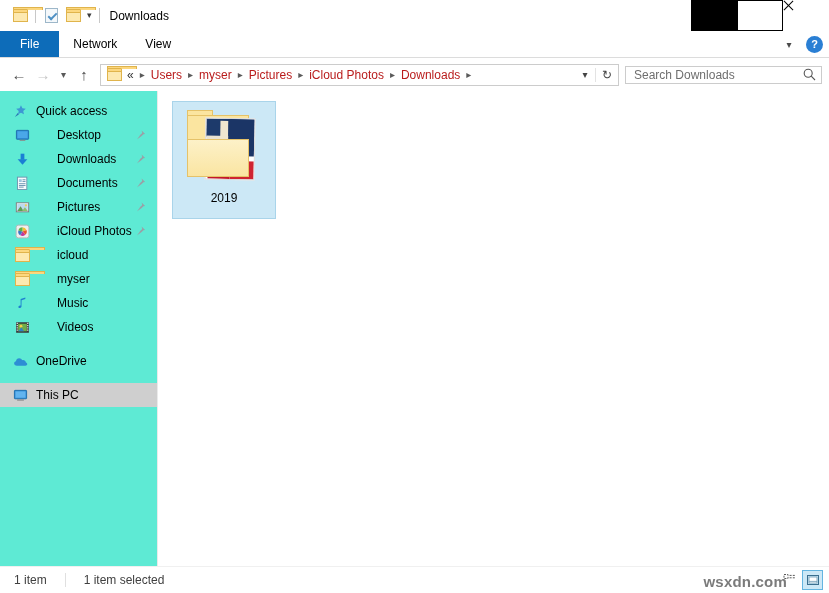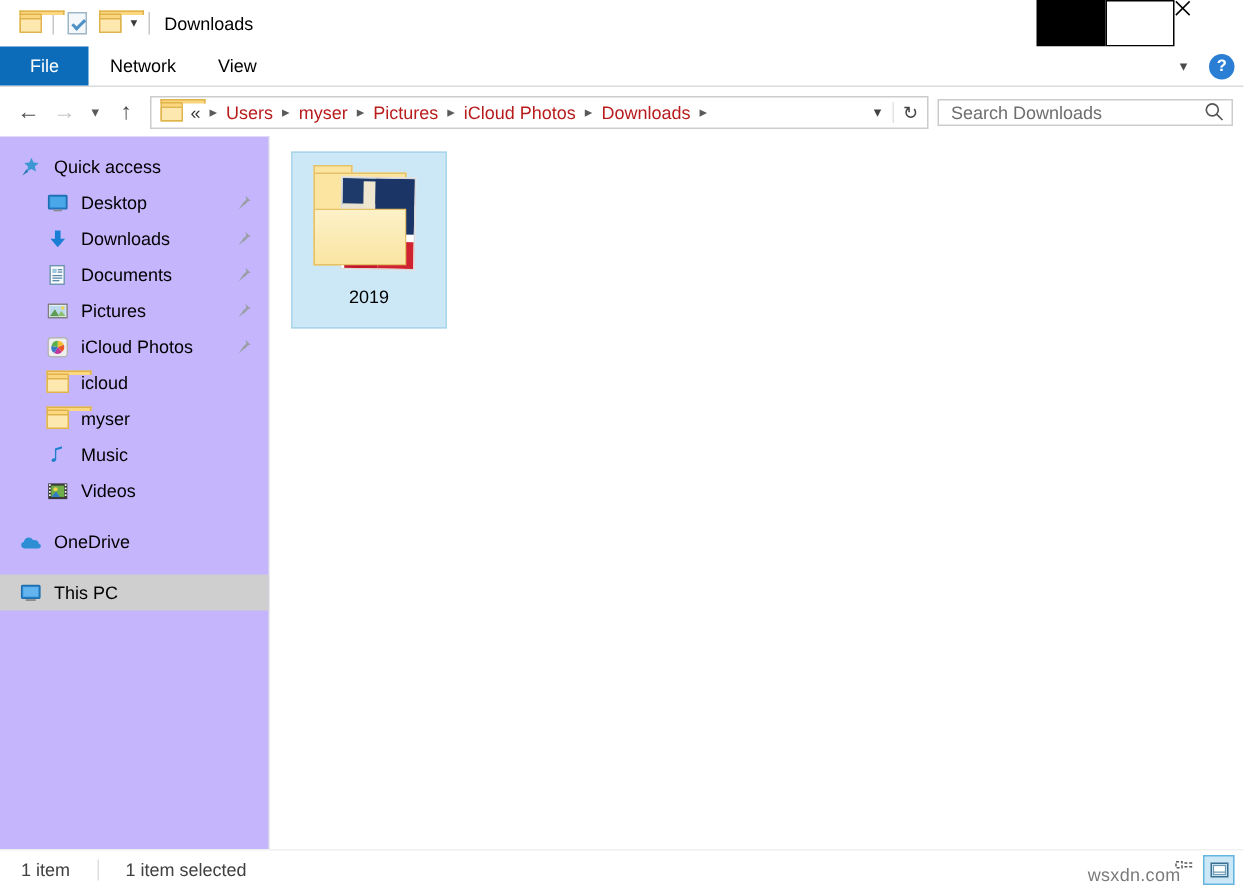--- a/index.html
+++ b/index.html
@@ -312,37 +312,37 @@
   }
 
   
   .body {
     flex: 1;
     display: flex;
     min-height: 0;
     background: #ffffff;
   }
   .navpane {
-    width: 180px;
+    width: 158px;
     flex: none;
     border-right: 1px solid #eaeaea;
     padding-top: 8px;
     box-sizing: border-box;
-    background: #c4b5fd;
+    background: #5eead4;
     position: relative;
   }
   .nav-item {
     height: 24px;
     display: flex;
     align-items: center;
     padding-left: 12px;
     box-sizing: border-box;
     position: relative;
   }
-  .nav-item.indent { padding-left: 30px; }
+  .nav-item.indent { padding-left: 14px; gap: 19px; }
   .nav-item.selected { background: #cfcfcf; }
   .nav-label {
     font-size: 12px;
     color: #000;
     margin-left: 8px;
     white-space: nowrap;
   }
   .nav-icon {
     width: 16px;
     height: 16px;
@@ -477,23 +477,24 @@
     box-sizing: border-box;
   }
   .viewbtn.active {
     background: #cce8f6;
     border: 1px solid #64b5e0;
   }
   .watermark {
     position: absolute;
     right: 42px;
     bottom: 3px;
-    font-size: 12px;
+    font-size: 15px;
     color: #7b7b7b;
     letter-spacing: 0.2px;
+    font-weight: bold;
   }
 </style>
 </head>
 <body>
 
 <div class="window">
 
   <div class="titlebar">
     <div class="qat">
       <div class="qat-btn">

